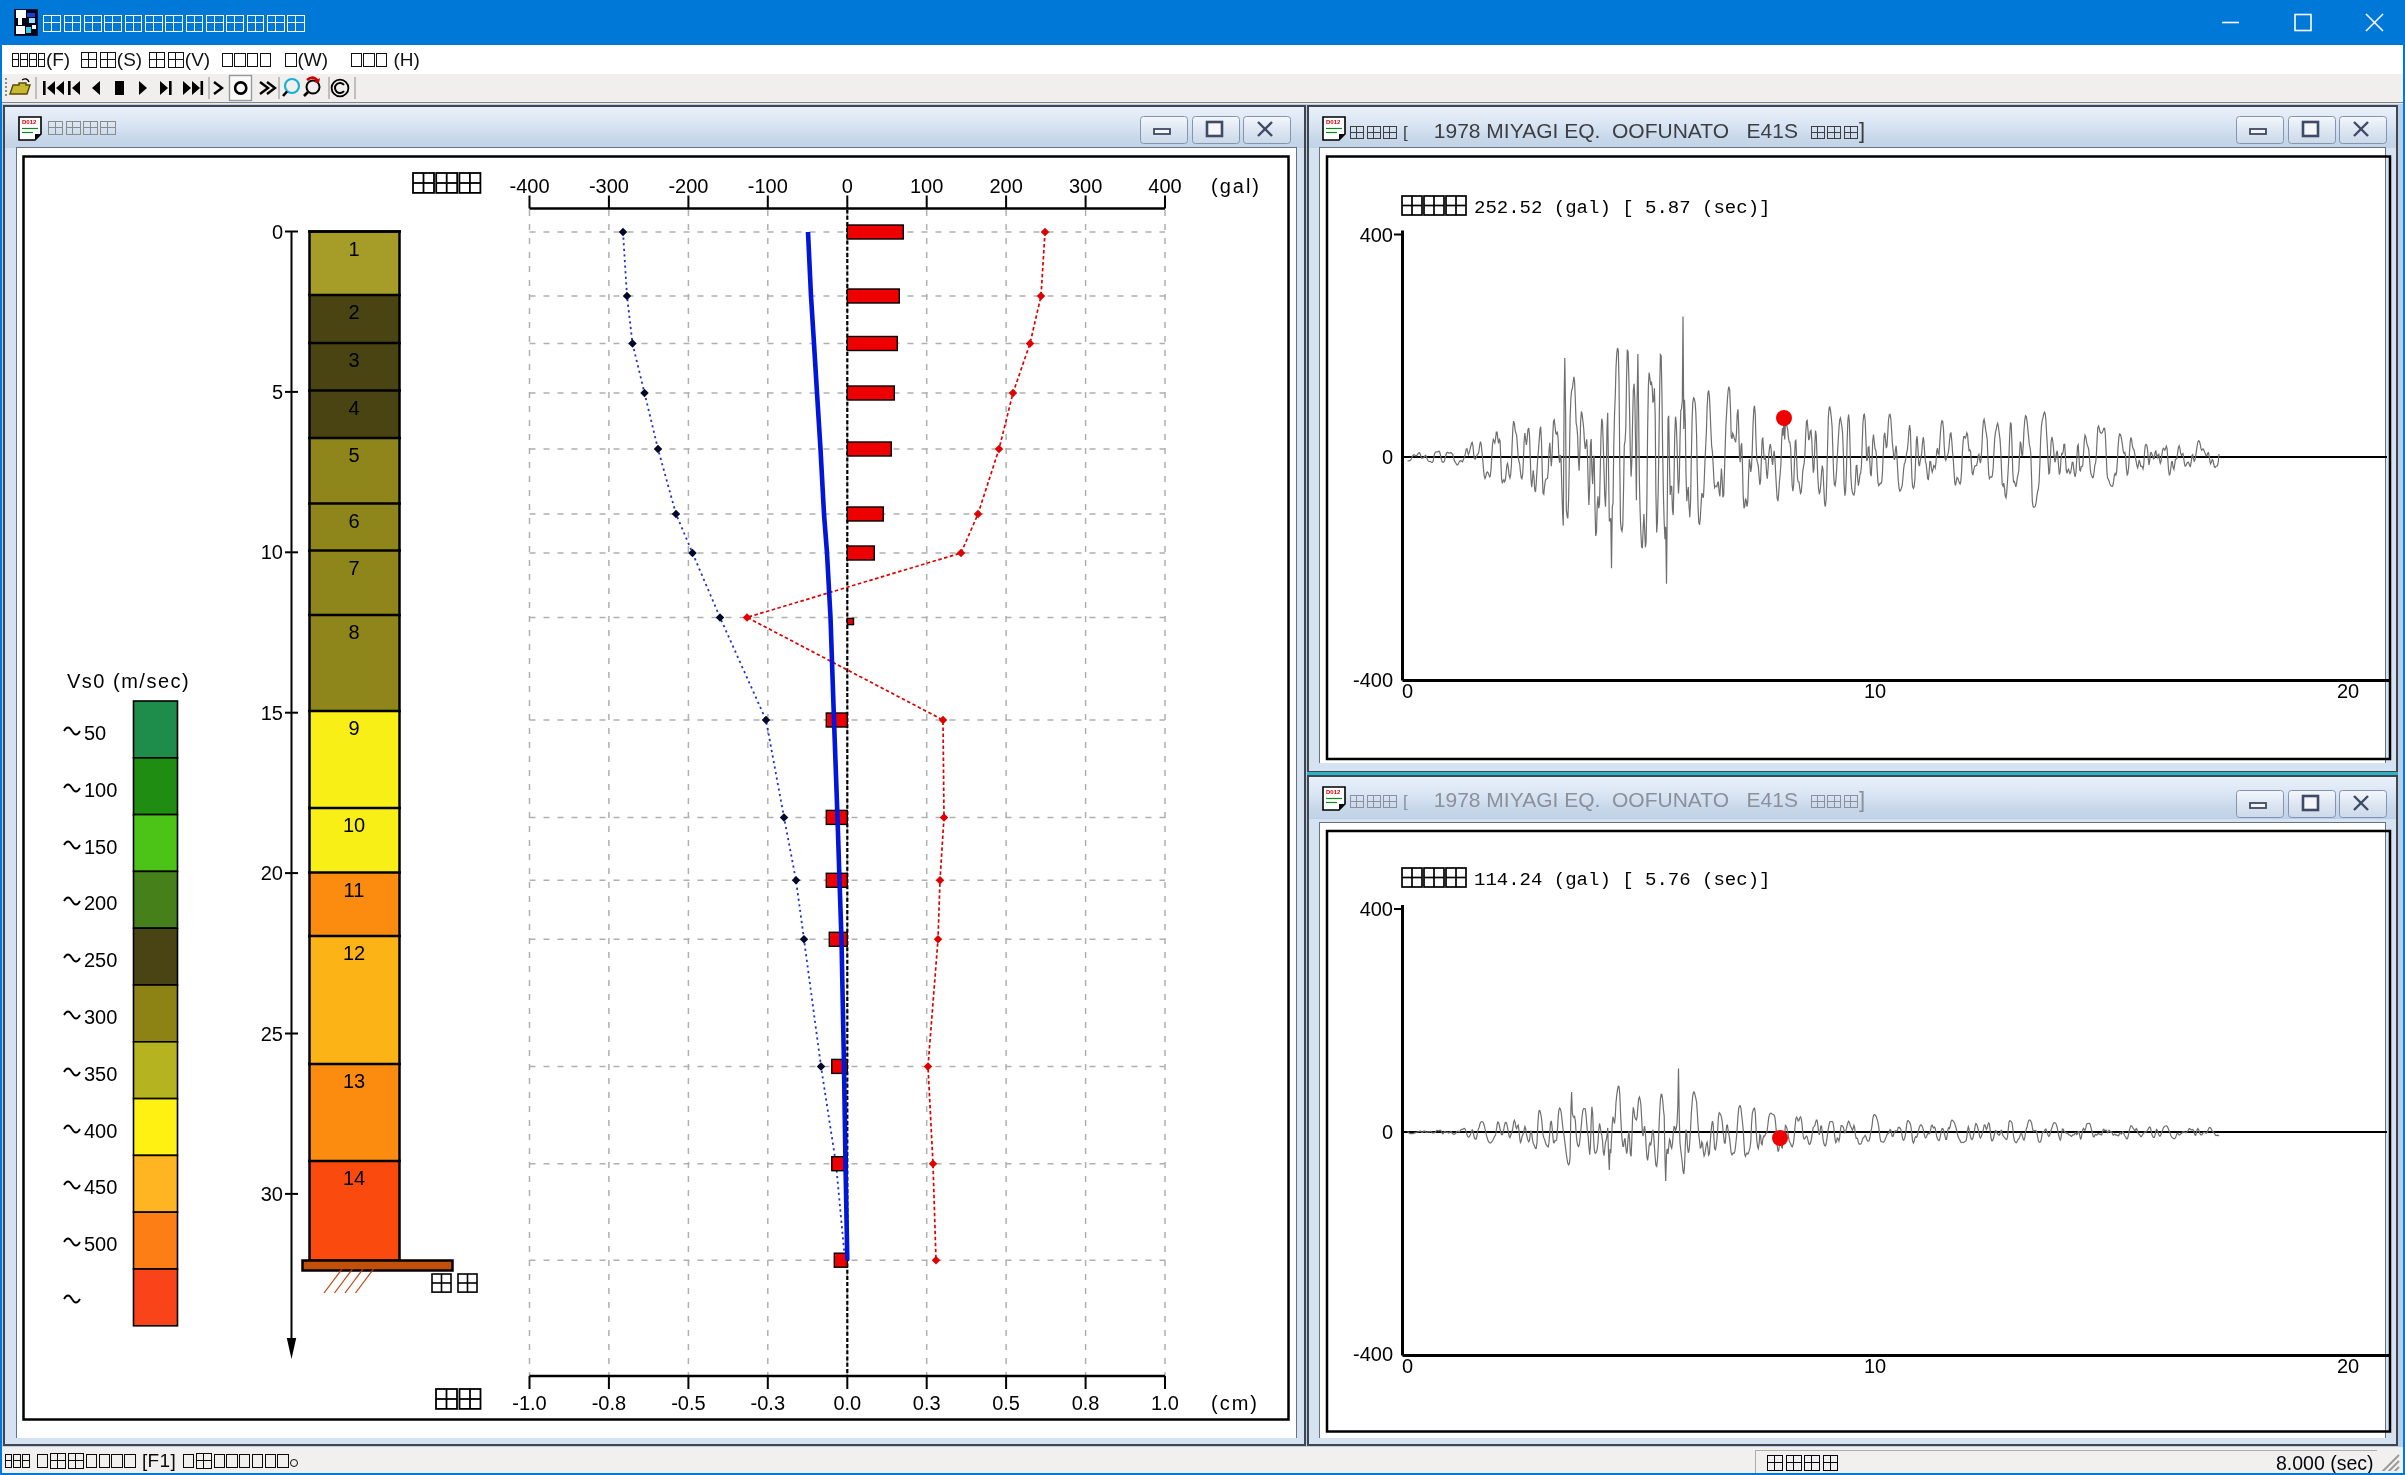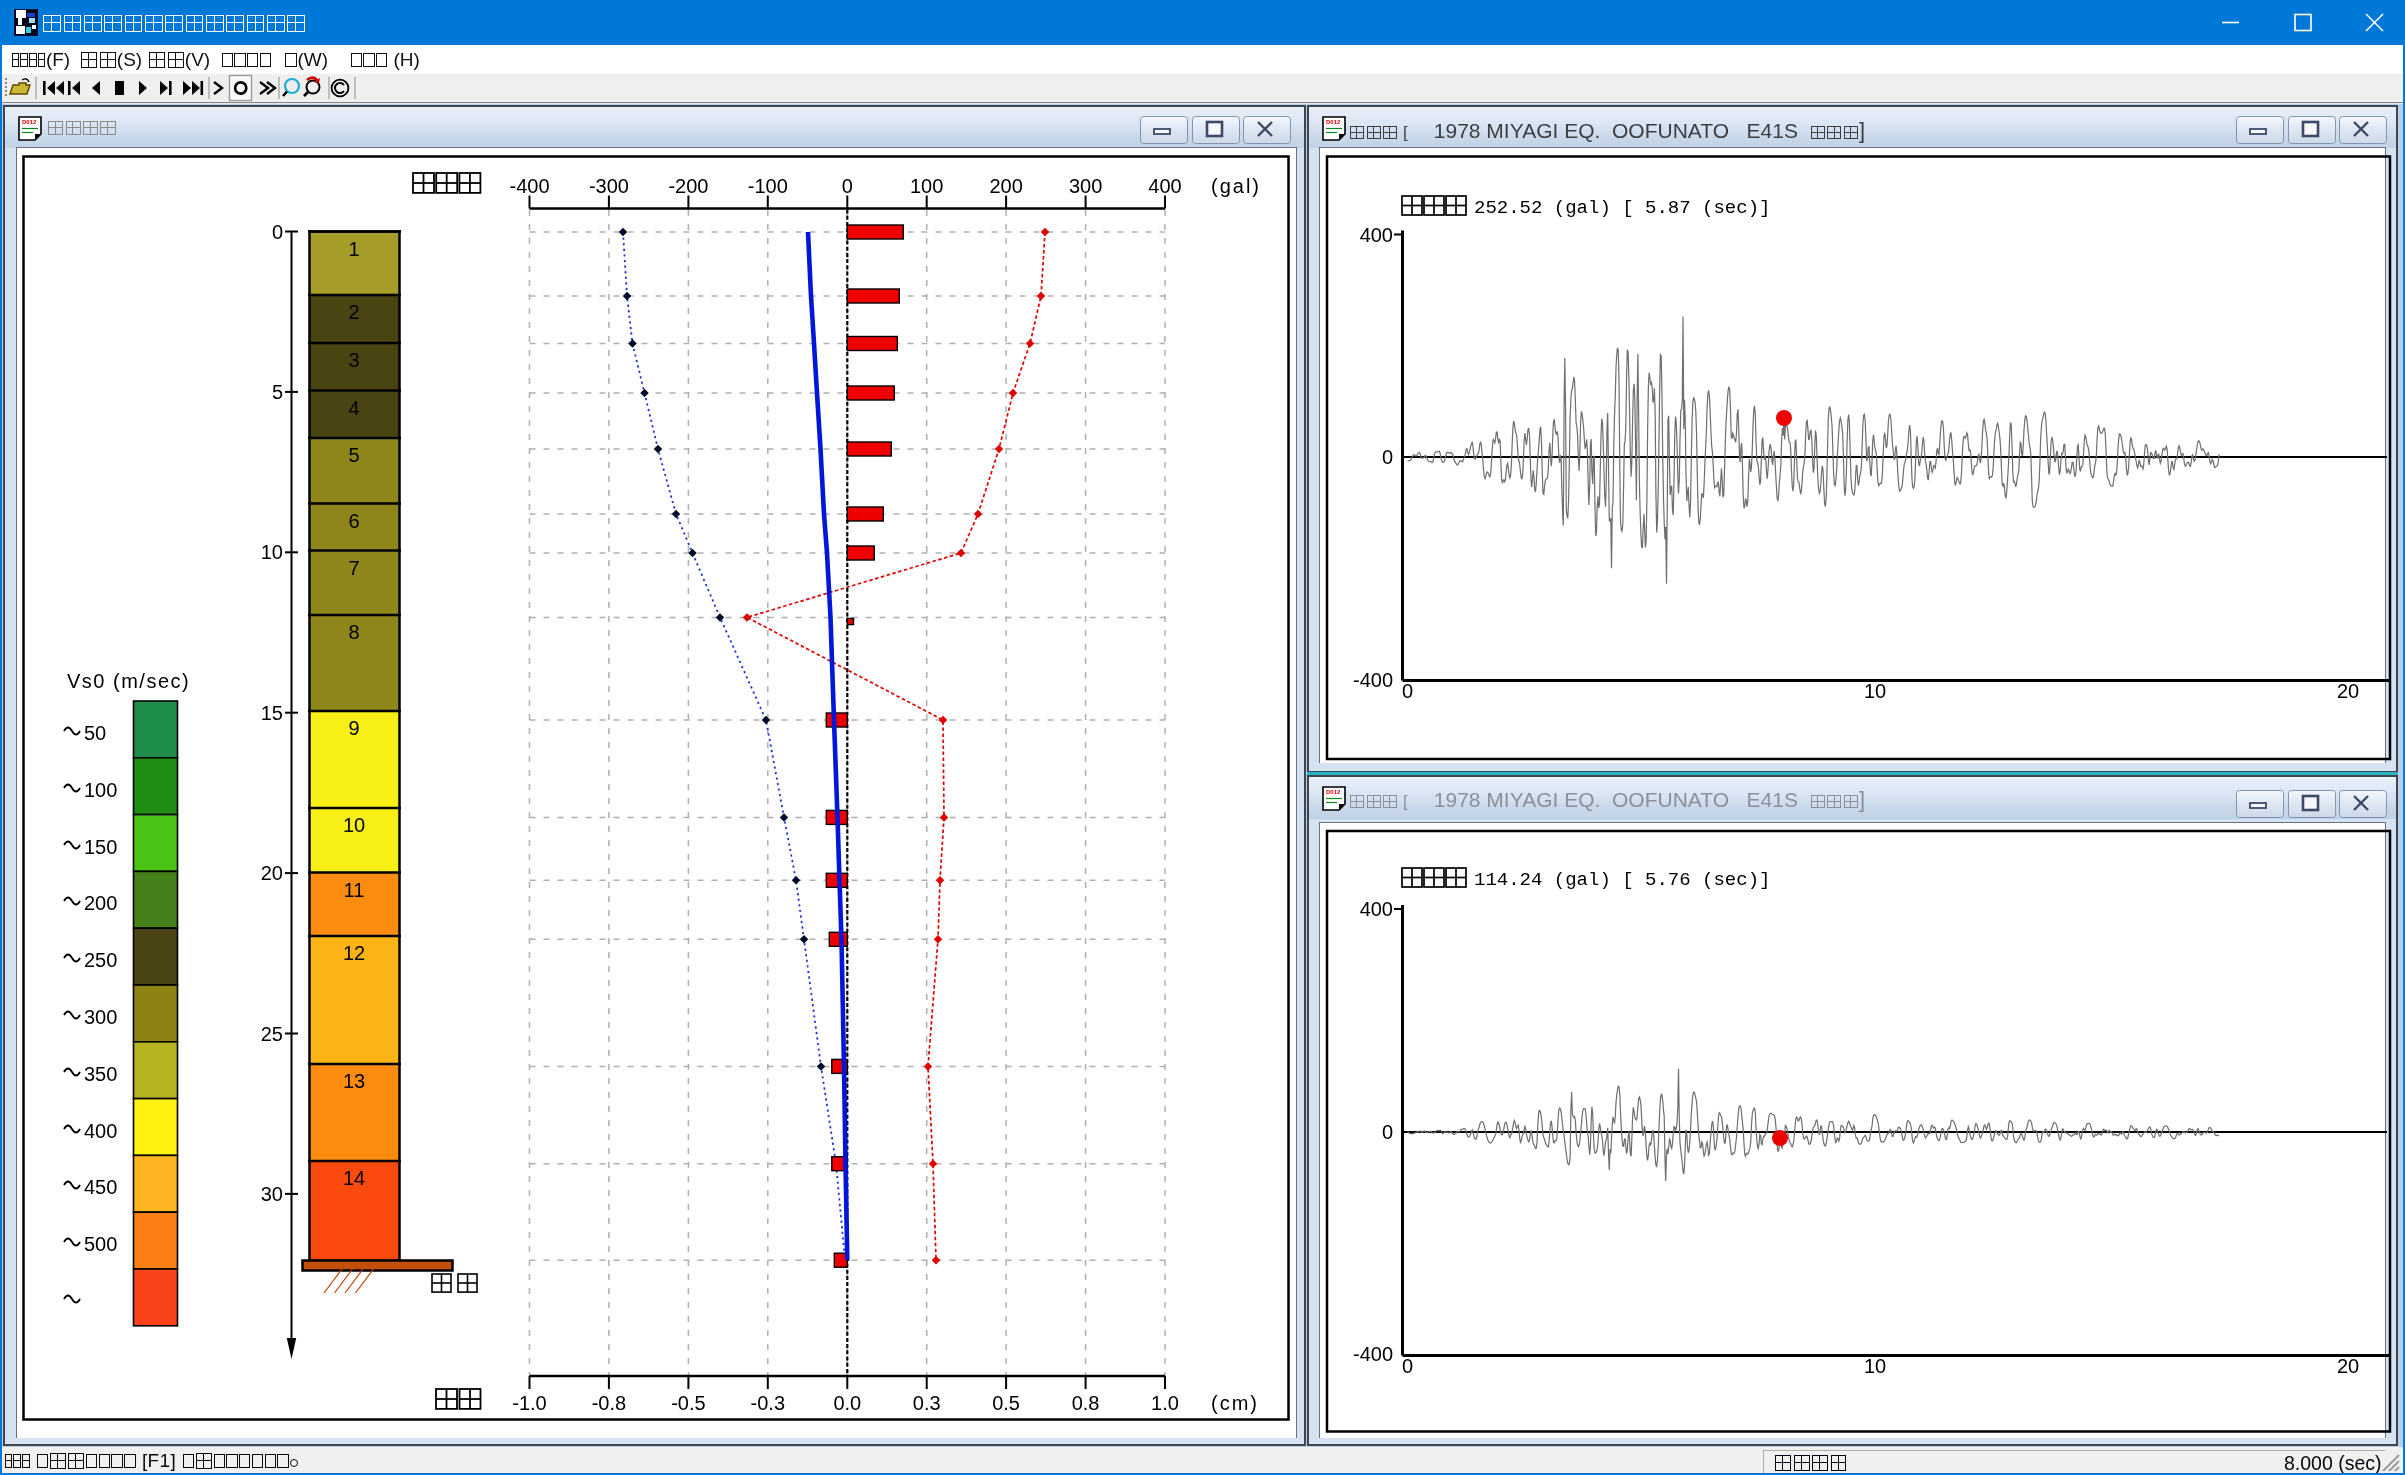--- a/index.html
+++ b/index.html
@@ -29,21 +29,21 @@
   background:linear-gradient(#e9f0f9,#dbe6f4 40%,#c8d8ea 75%,#c2d3e7); }
 .wframe { position:absolute; left:0; top:41px; right:0; bottom:0; background:#d4e2f2; }
 .wcontent { position:absolute; background:#fff; border:1.5px solid #687082; border-bottom:none; }
 .wbtns { position:absolute; top:9px; height:29px; display:flex; gap:3.5px; }
 .wb { width:48px; height:28px; border:1.5px solid #8495ad; border-radius:3.5px;
   background:linear-gradient(#f3f7fc,#dfe8f3 45%,#cdd9ea); position:relative; }
 .wicon { position:absolute; left:13px; top:9px; width:24px; height:26px; }
 .ttext { position:absolute; top:11px; font-size:18px; }
 
 #statusbar { position:absolute; left:2px; top:1447px; width:2401px; height:26px; background:#f1f0ef; font-size:17px; color:#0a0a0a; }
-#stpanel { position:absolute; left:1753px; top:3px; width:622px; height:23px; border:1px solid #aeaeae; border-right:none; border-bottom:none; font-size:19px; color:#04060f;margin-left:8px; }
+#stpanel { position:absolute; left:1753px; top:3px; width:622px; height:23px; border:1px solid #aeaeae; border-right:none; border-bottom:none; font-size:19px; color:#04060f; }
 #appborder { position:absolute; inset:0; border:2px solid #0078d7; border-top:none; pointer-events:none; }
 </style></head><body>
 <div id="app">
   <div id="titlebar">
     <div id="title-ic">
       <i style="left:2px;top:1px;width:10px;height:8px"></i>
       <i style="left:4px;top:9px;width:4px;height:7px"></i>
       <i style="left:13px;top:4px;width:8px;height:4px;background:#1a3fd0"></i>
       <i style="left:15px;top:9px;width:6px;height:5px;background:#9adfff"></i>
       <i style="left:2px;top:17px;width:9px;height:8px"></i>

